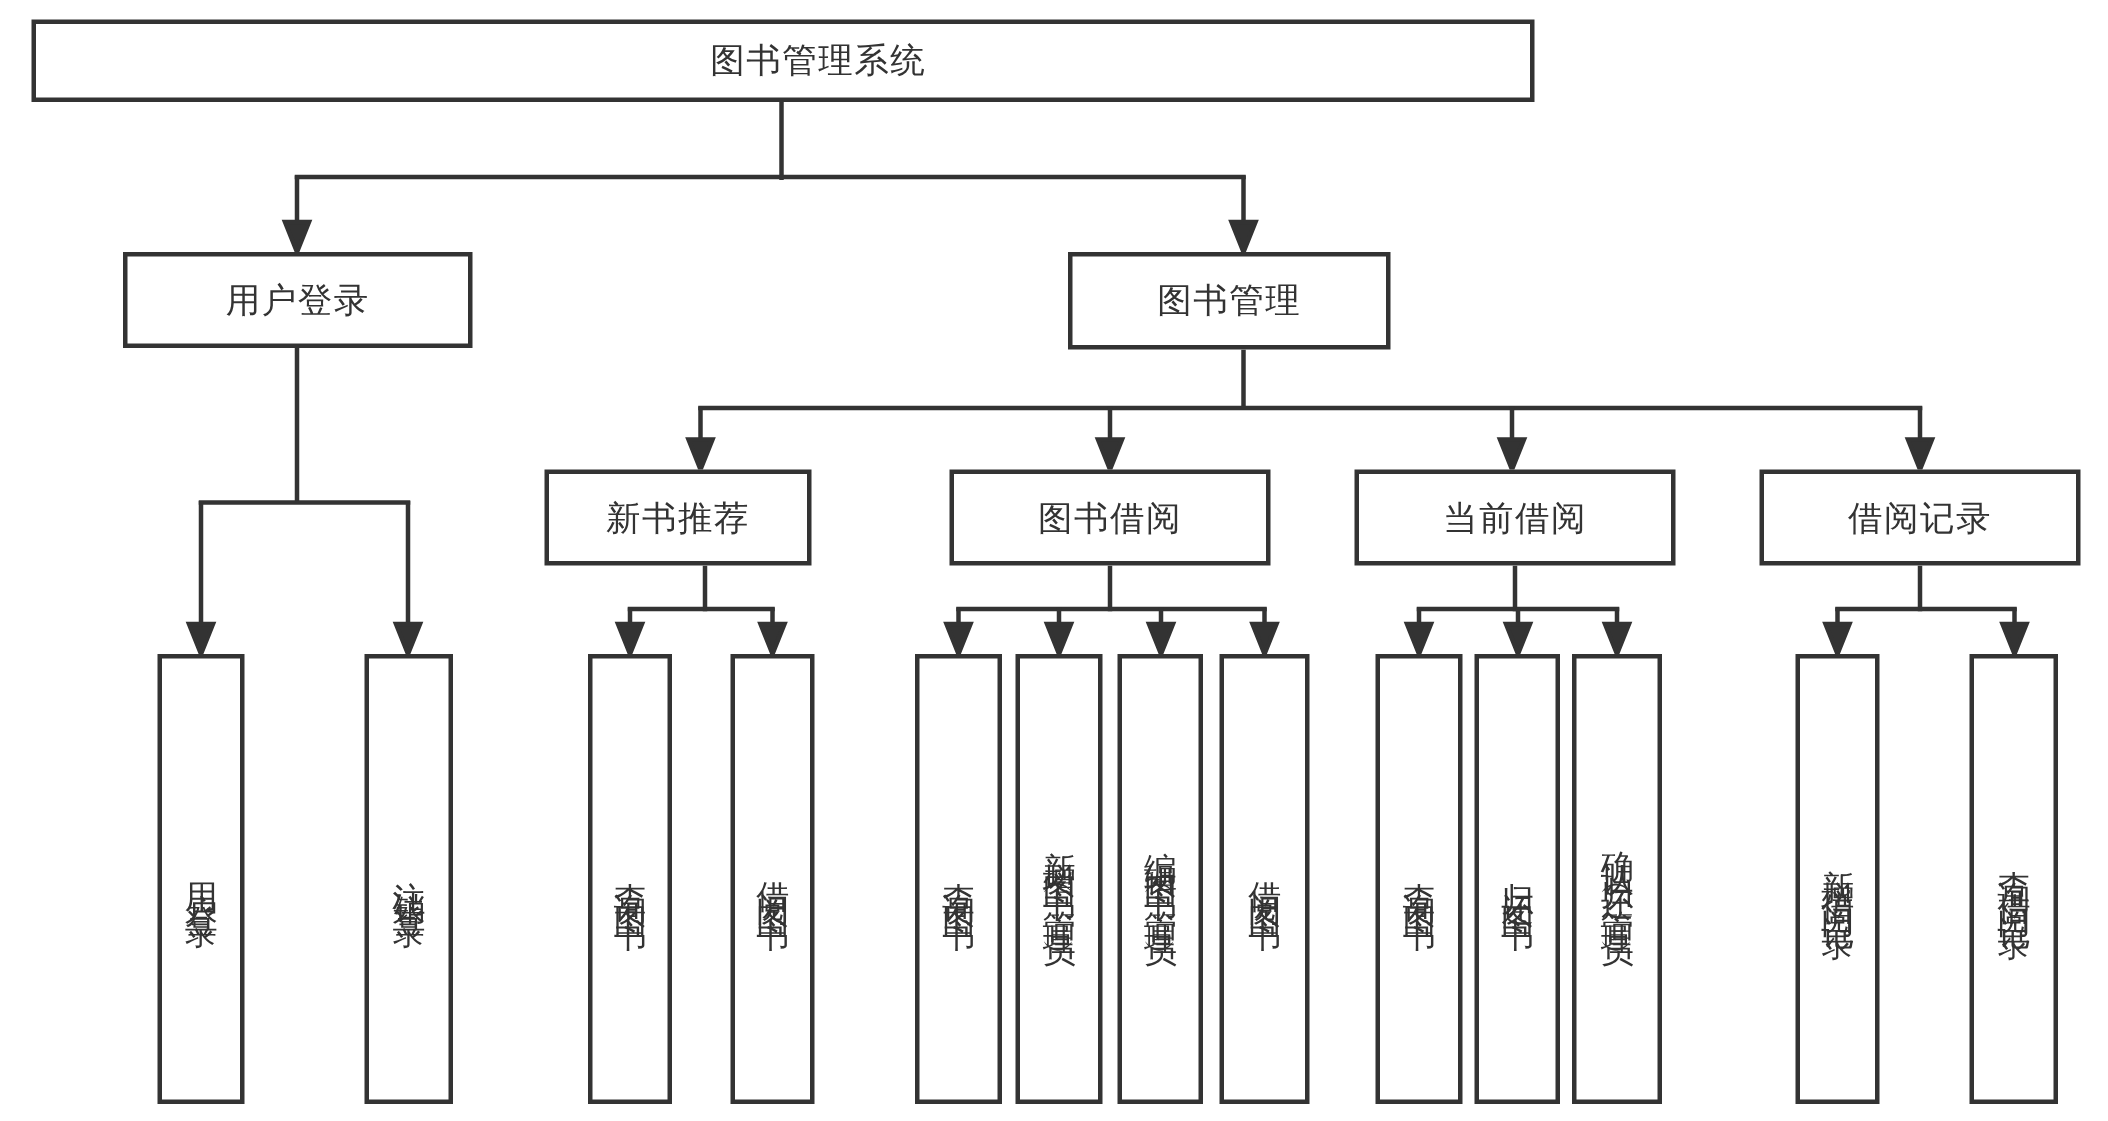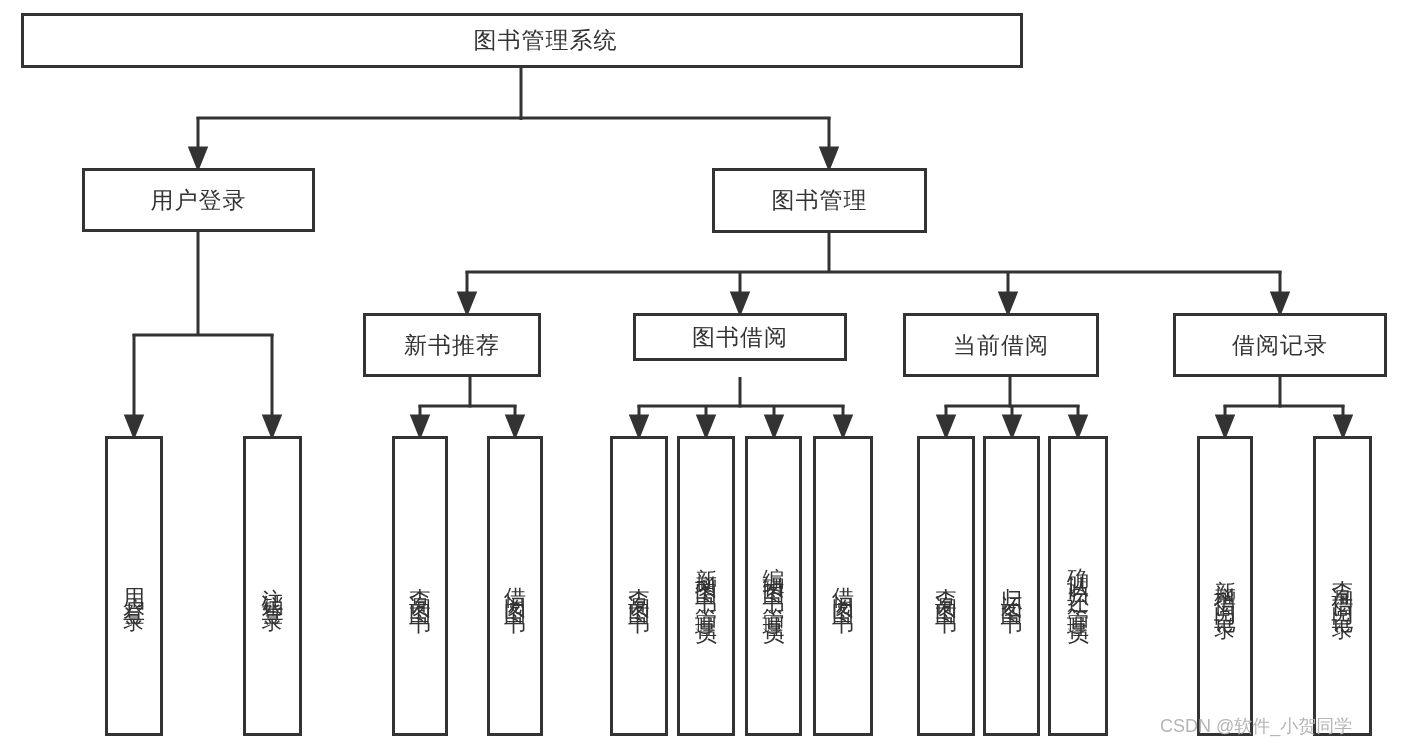--- a/index.html
+++ b/index.html
@@ -140,24 +140,24 @@
   <div class="hbox" style="left:82px; top:168px; width:233px; height:64px;">
     <span>用户登录</span>
   </div>
   <div class="hbox" style="left:712px; top:168px; width:215px; height:65px;">
     <span>图书管理</span>
   </div>
 
   <div class="hbox" style="left:363px; top:313px; width:178px; height:64px;">
     <span>新书推荐</span>
   </div>
-  <div class="hbox" style="left:633px; top:313px; width:214px; height:48px;">
+  <div class="hbox" style="left:633px; top:313px; width:214px; height:64px;">
     <span>图书借阅</span>
   </div>
-  <div class="hbox" style="left:903px; top:313px; width:196px; height:64px;">
+  <div class="hbox" style="left:903px; top:313px; width:214px; height:64px;">
     <span>当前借阅</span>
   </div>
   <div class="hbox" style="left:1173px; top:313px; width:214px; height:64px;">
     <span>借阅记录</span>
   </div>
 
   <div class="vbox" style="left:105px;">
     <span class="vlabel">用户登录</span>
   </div>
   <div class="vbox" style="left:243px; width:59px;">
@@ -194,15 +194,14 @@
     <span class="vlabel">确认归还（管理员）</span>
   </div>
 
   <div class="vbox" style="left:1197px; width:56px;">
     <span class="vlabel">新增借阅记录</span>
   </div>
   <div class="vbox" style="left:1313px; width:59px;">
     <span class="vlabel">查询借阅记录</span>
   </div>
 
-  <div class="watermark">CSDN @软件_小贺同学</div>
 
 </div>
 
 </body></html>

